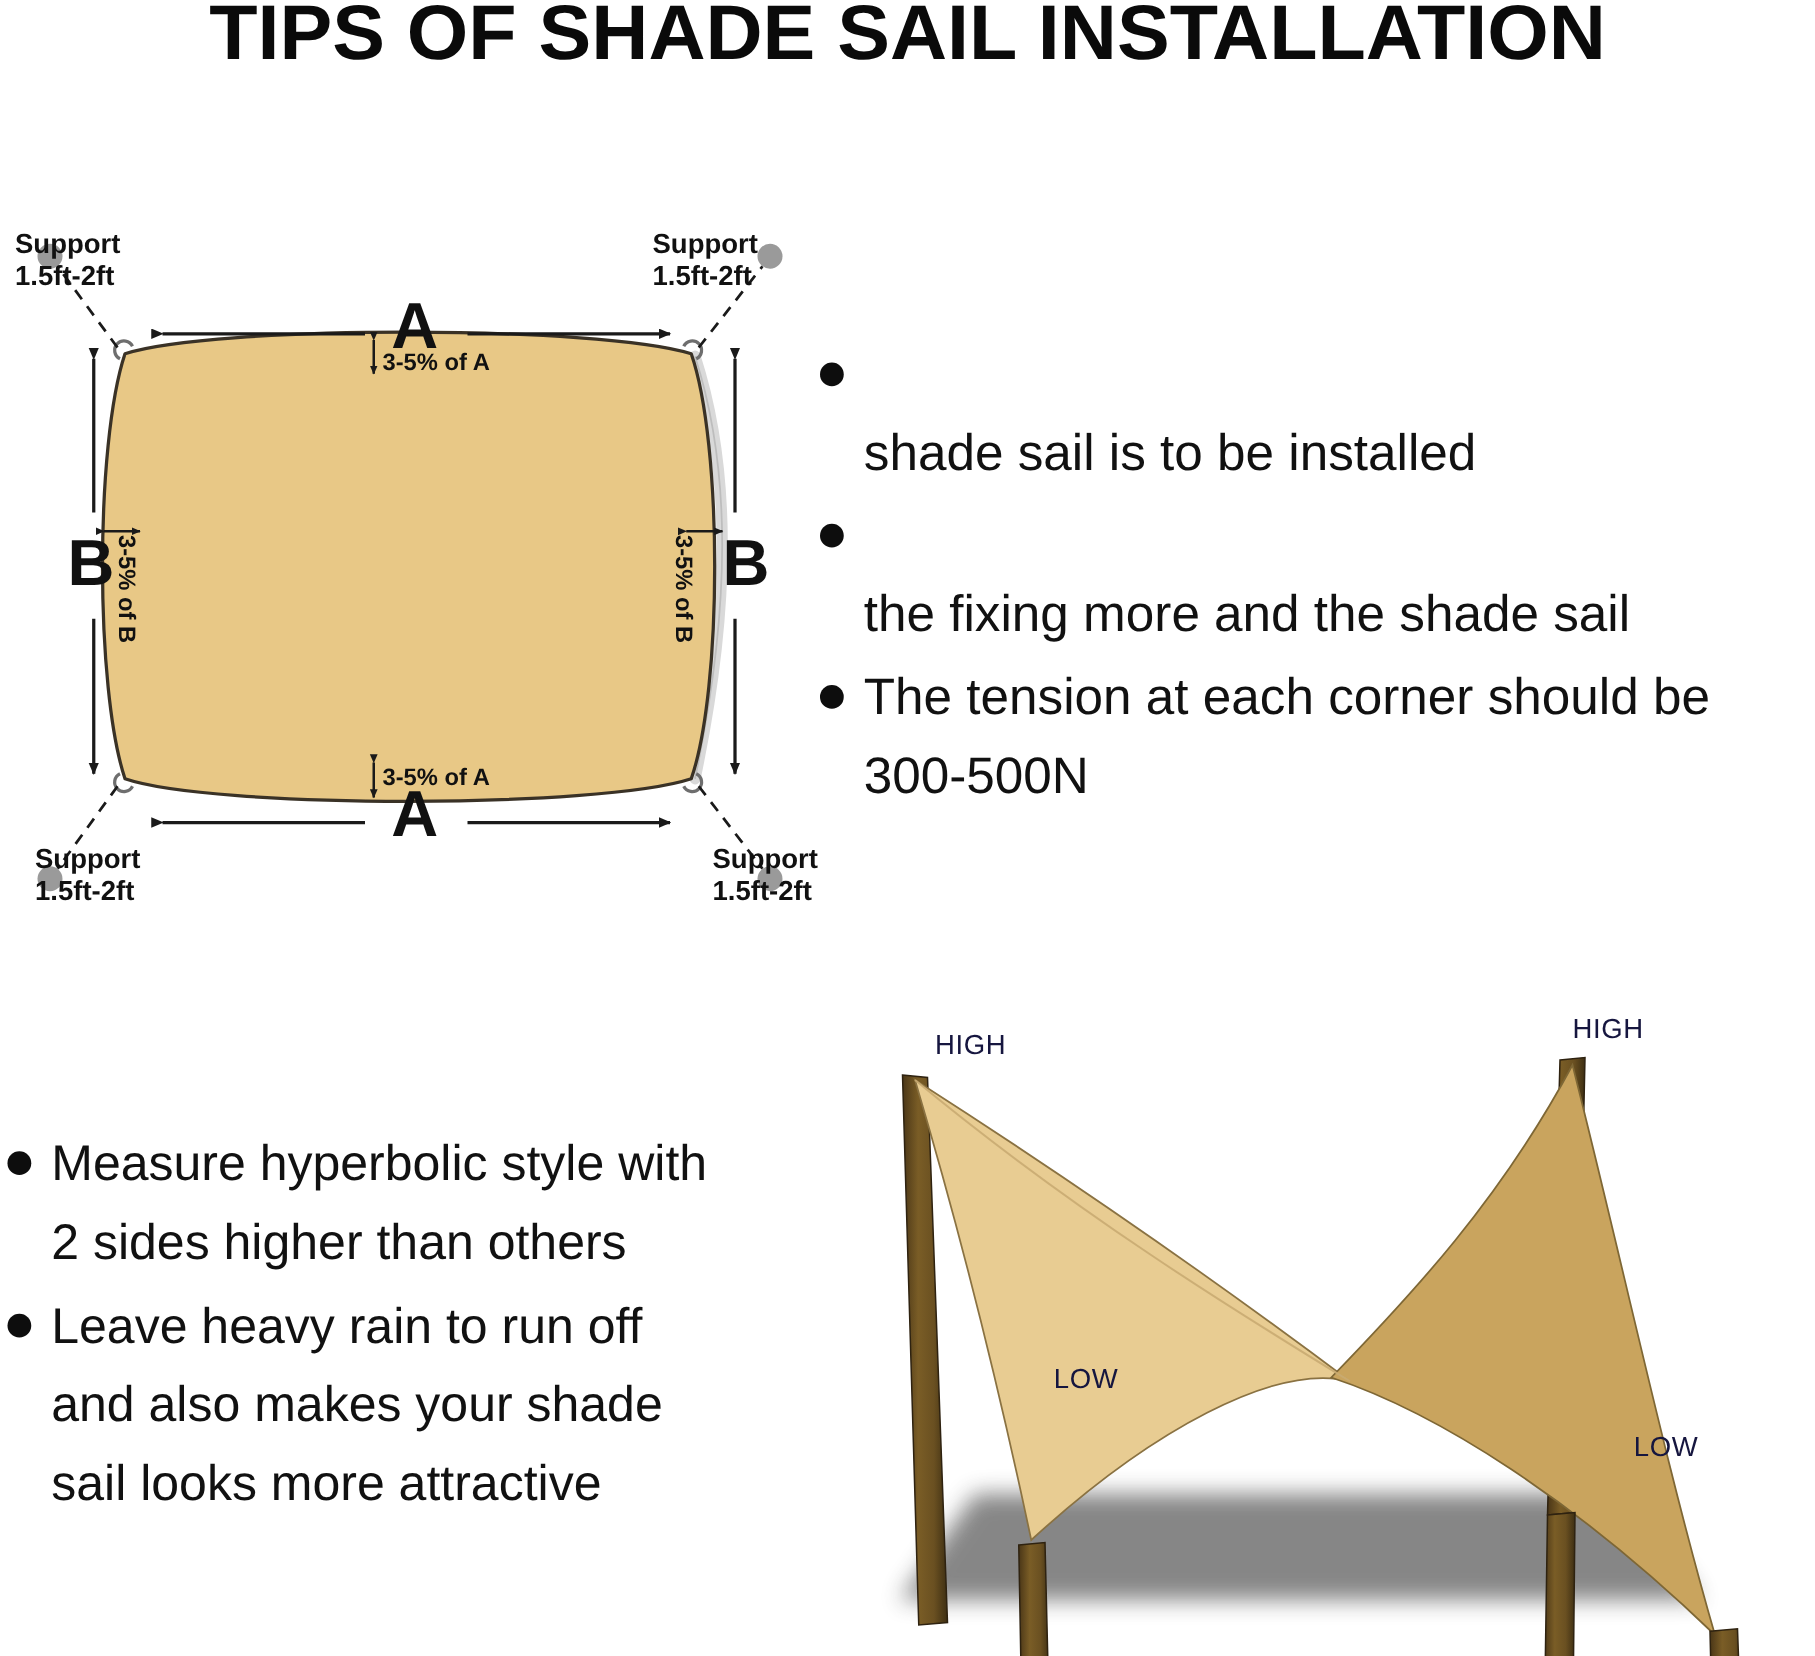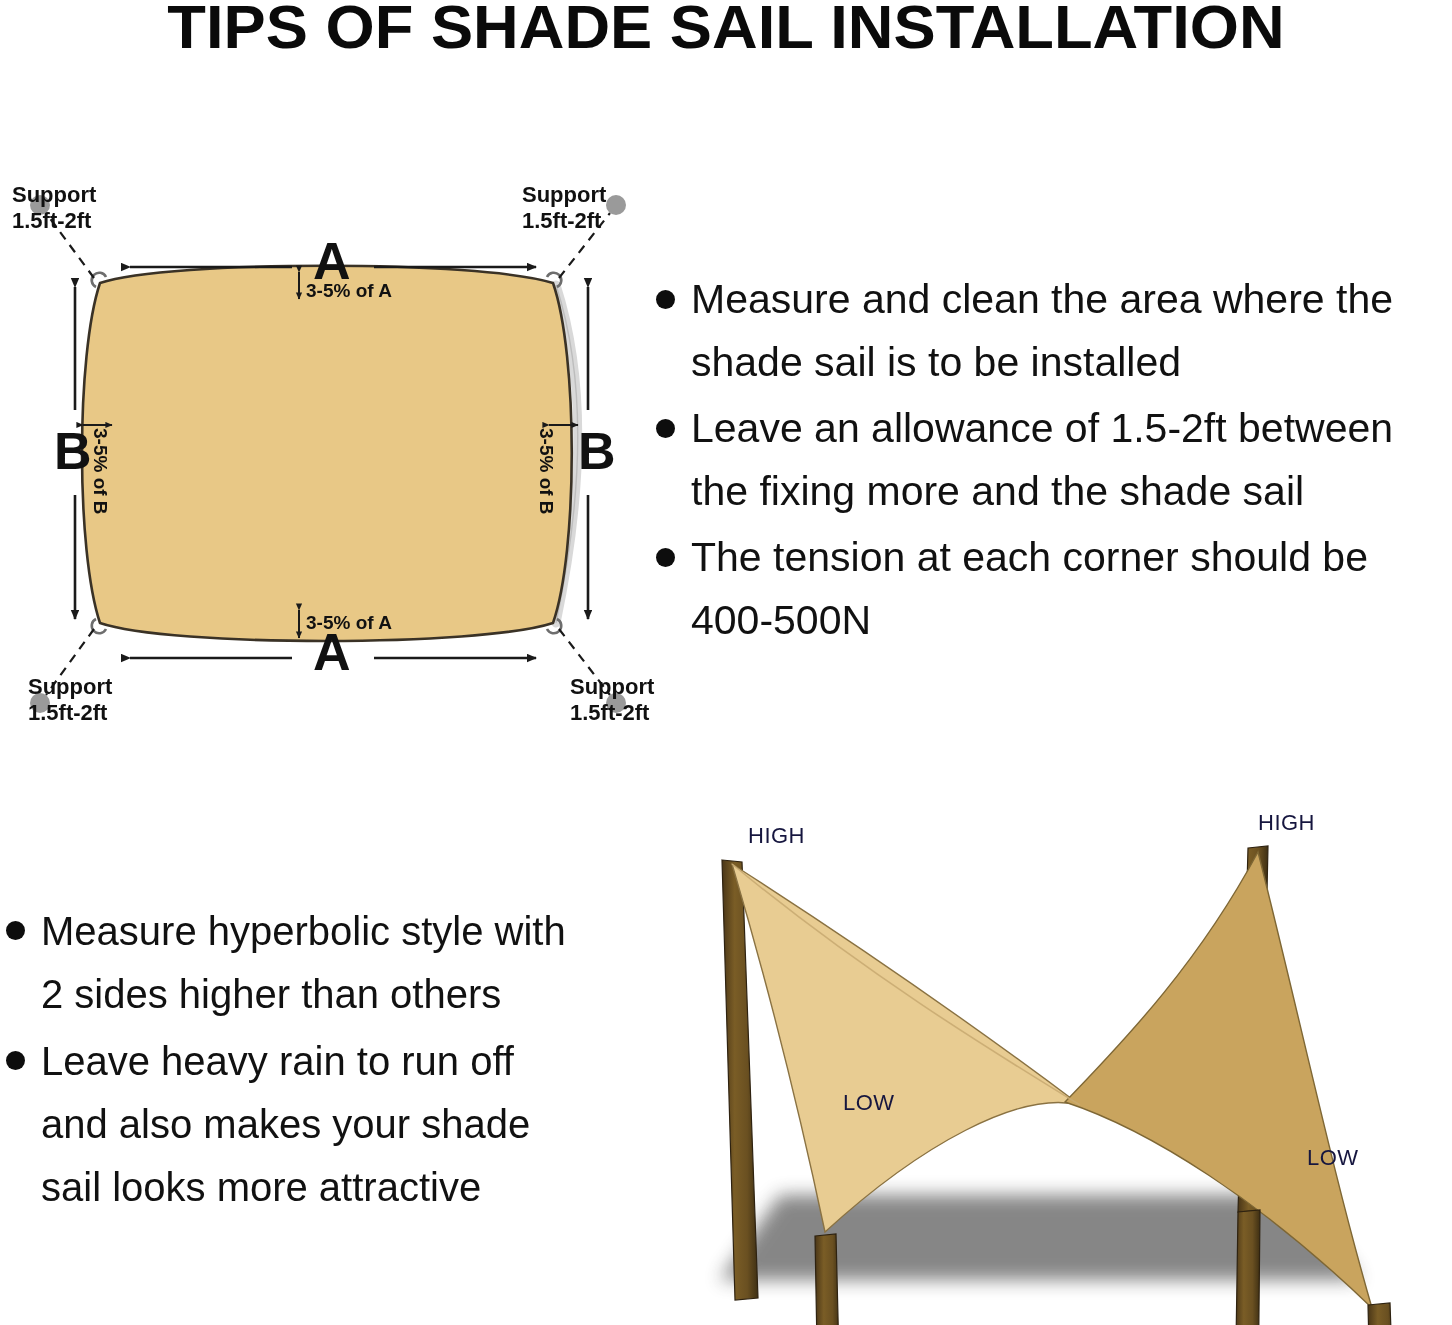--- a/index.html
+++ b/index.html
@@ -183,36 +183,36 @@
 
 <div class="dlabel pct-label" style="left:306px;top:280px;">3-5% of A</div>
 <div class="dlabel pct-label" style="left:306px;top:612px;">3-5% of A</div>
 <div class="dlabel pct-label pct-rot" style="left:111px;top:428px;">3-5% of B</div>
 <div class="dlabel pct-label pct-rot" style="left:557px;top:428px;">3-5% of B</div>
 
 <div class="bullets" id="bullets-top">
   <div class="bullet-row">
     <span class="bullet-dot"></span>
     <span class="bullet-text">
-      <span>Measure and clean the area where the</span><br>
+      <br>
       <span>shade sail is to be installed</span>
     </span>
   </div>
   <div class="bullet-row">
     <span class="bullet-dot"></span>
     <span class="bullet-text">
-      <span>Leave an allowance of 1.5-2ft between</span><br>
+      <br>
       <span>the fixing more and the shade sail</span>
     </span>
   </div>
   <div class="bullet-row">
     <span class="bullet-dot"></span>
     <span class="bullet-text">
       <span>The tension at each corner should be</span><br>
-      <span>400-500N</span>
+      <span>300-500N</span>
     </span>
   </div>
 </div>
 
 <div class="bullets" id="bullets-bottom">
   <div class="bullet-row">
     <span class="bullet-dot"></span>
     <span class="bullet-text">
       <span>Measure hyperbolic style with</span><br>
       <span>2 sides higher than others</span>

